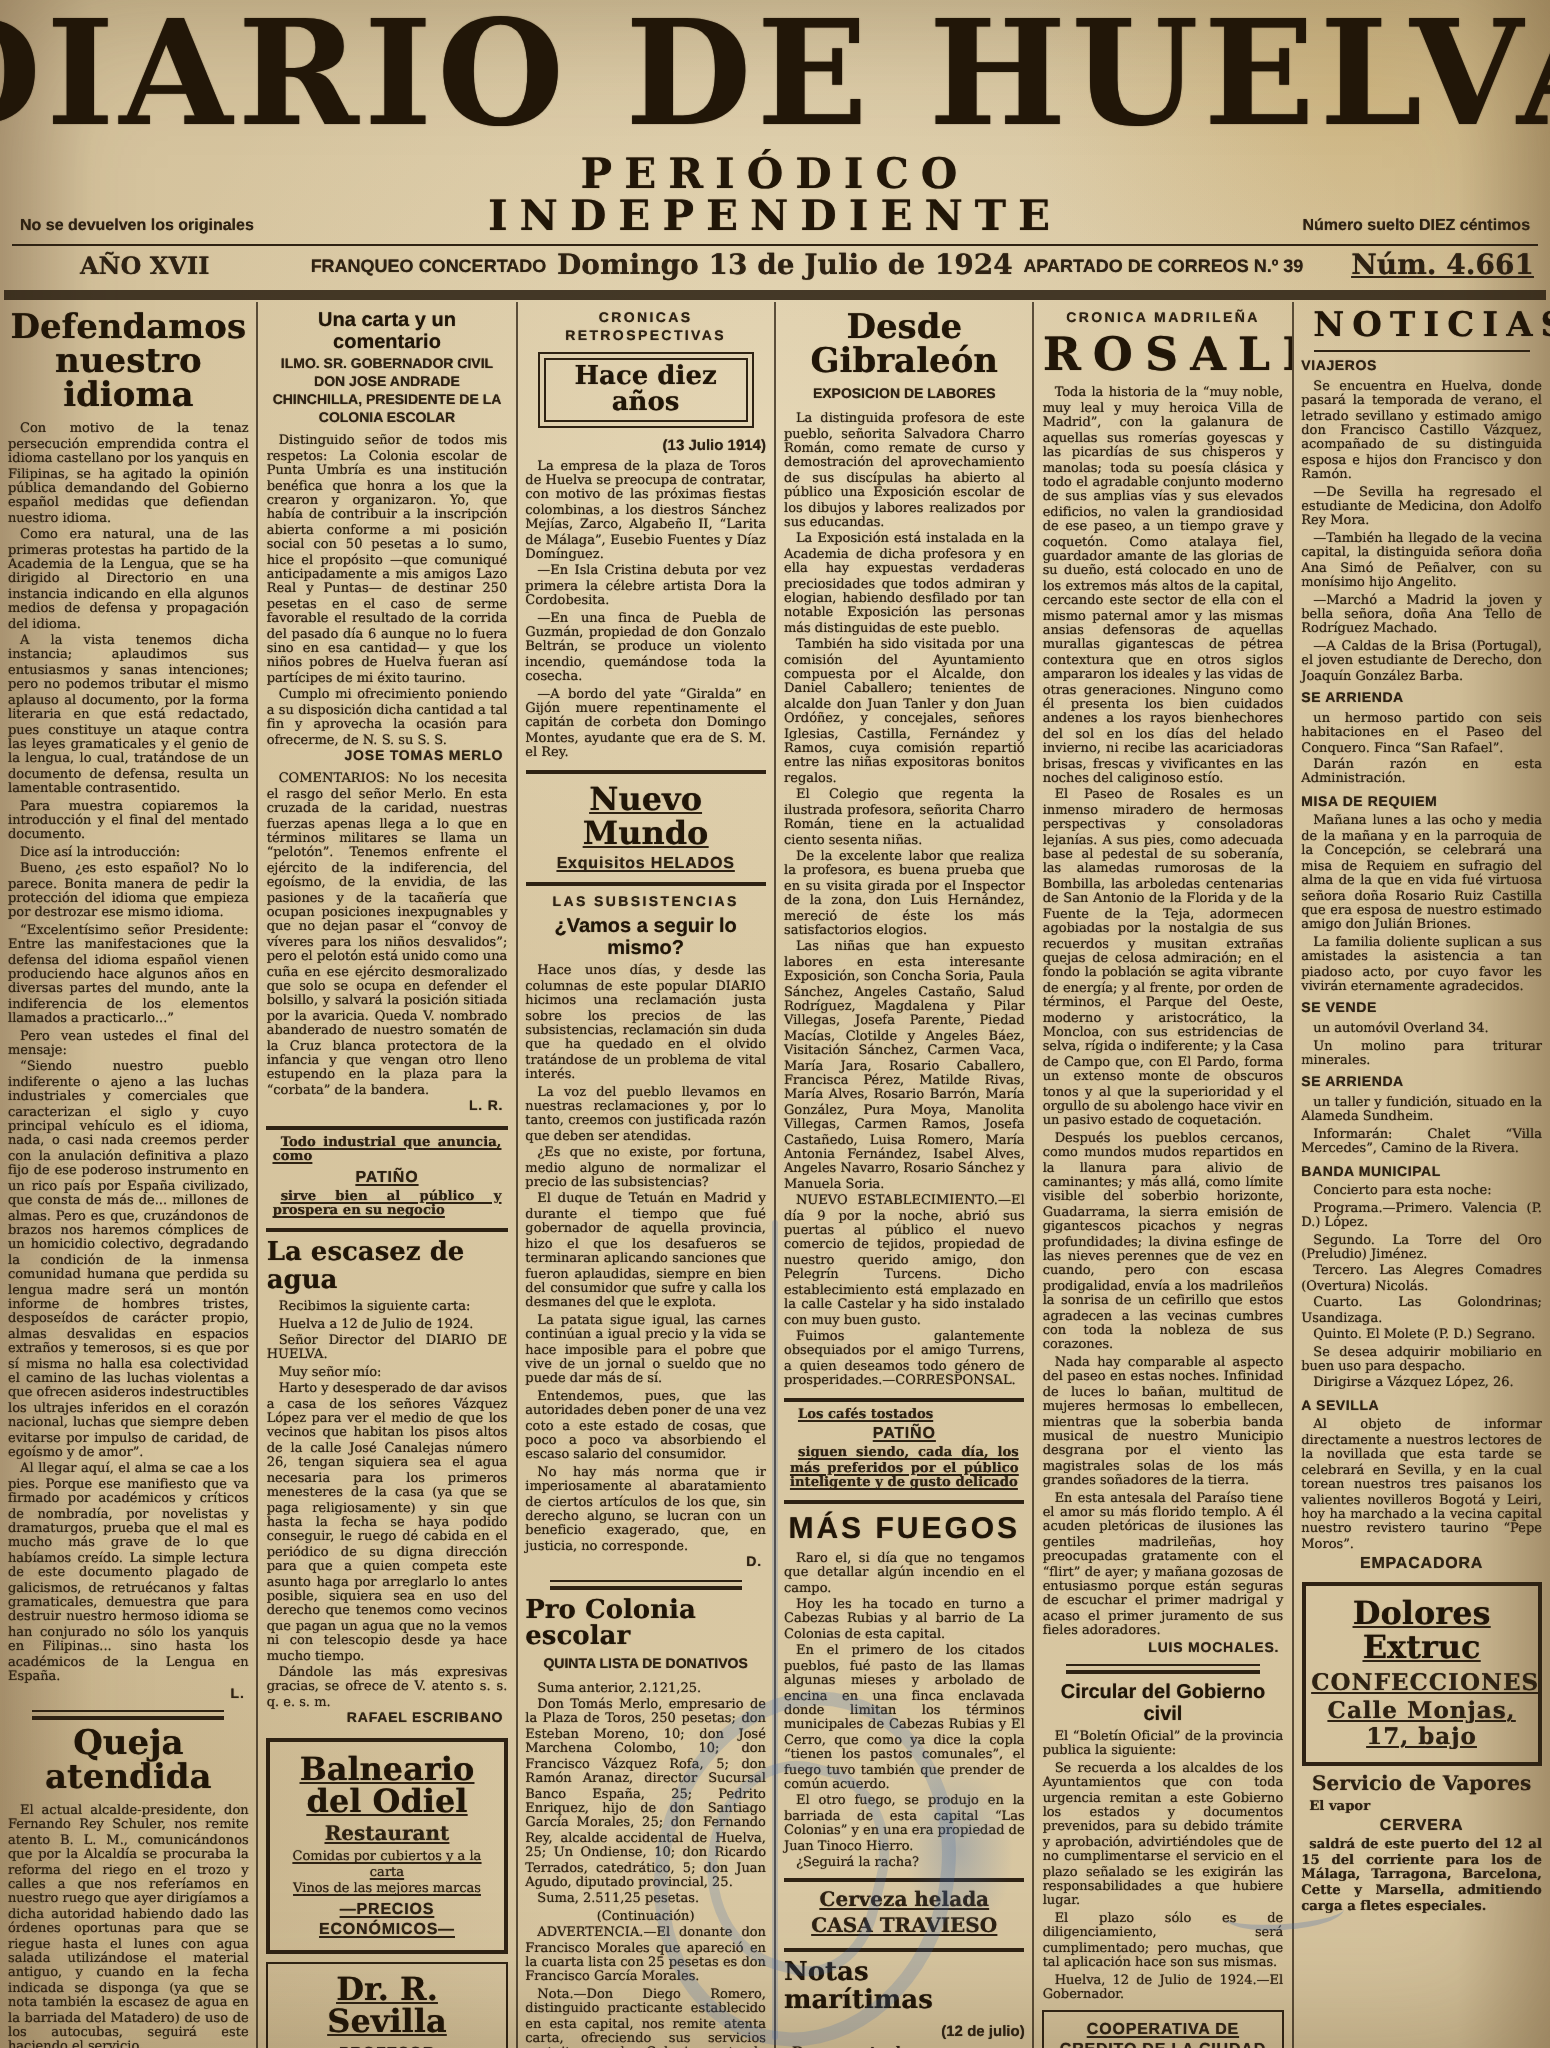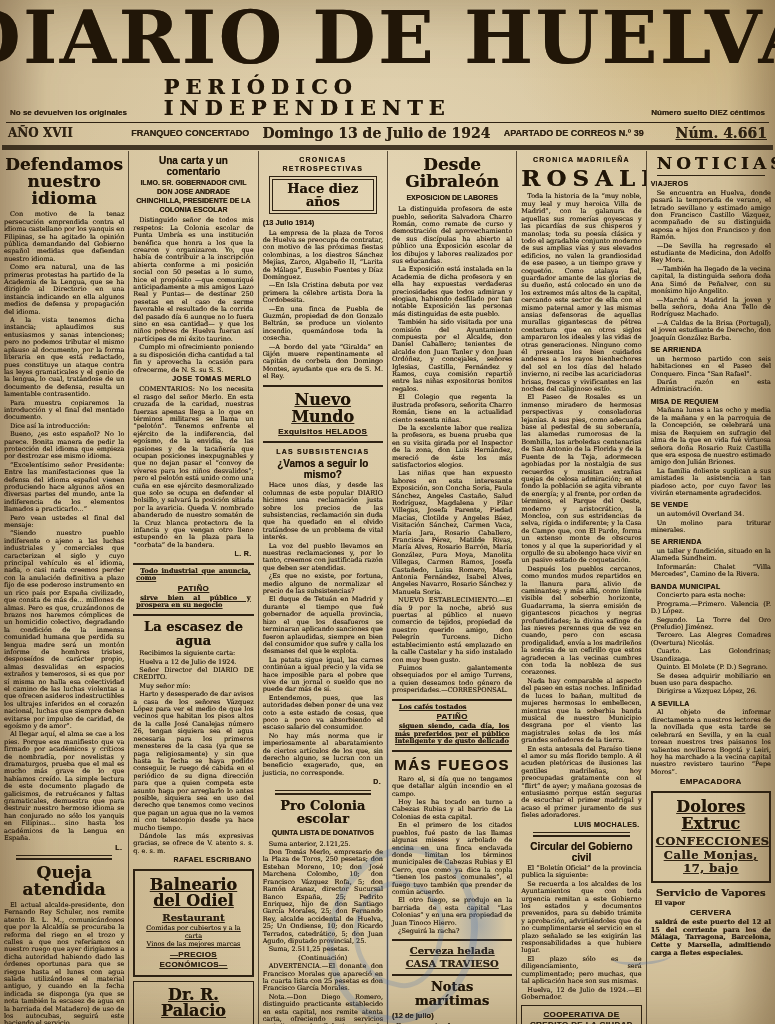--- a/index.html
+++ b/index.html
@@ -18,51 +18,51 @@
   }
   .page *{text-shadow:0 0 .45px rgba(40,26,8,.75);}
   
   .masthead{position:relative;padding-top:2px;}
   .mast-title{margin:0;height:72px;display:flex;align-items:center;justify-content:center;
     font:bold 56px/1 "DejaVu Serif",serif;color:var(--ink-head);letter-spacing:2px;
     transform:scale(1.30,1.30);transform-origin:50% 54%;white-space:nowrap;}
   .mast-row{display:flex;align-items:flex-end;justify-content:space-between;padding:0 10px;margin-top:2px;}
   .mast-note{font:bold 8px/1.2 "Liberation Sans",sans-serif;width:170px;}
   .mast-note.right{text-align:right;}
-  .mast-sub{font:bold 21px/1 "DejaVu Serif",serif;letter-spacing:6px;color:var(--ink-head);}
+  .mast-sub{font:bold 21px/1 "DejaVu Serif",serif;letter-spacing:6px;color:var(--ink-head);text-align:center;}
   .mast-rule{border-top:1px solid var(--ink);margin:4px 6px 0;}
   .date-row{display:flex;align-items:center;justify-content:space-between;padding:3px 8px 2px;}
   .date-row .cell{font:bold 9px/1.2 "Liberation Sans",sans-serif;}
-  .date-row .yr{font:bold 12px/1.1 "DejaVu Serif",serif;width:110px;}
+  .date-row .yr{font:bold 12px/1.1 "DejaVu Serif",serif;width:110px;margin-left:32px;}
   .date-row .date-c{font:bold 14px/1.1 "DejaVu Serif",serif;}
   .date-row .num{font:bold 14px/1.1 "DejaVu Serif",serif;width:110px;text-align:right;text-decoration:underline;}
   .mast-bar{height:5px;background:var(--ink);opacity:.88;margin:2px 2px 0;}
   
   .columns{display:flex;height:880px;overflow:hidden;margin-top:1px;}
   .col{flex:1 1 0;min-width:0;padding:2px 4px;overflow:hidden;}
   .col + .col{border-left:1px solid rgba(46,34,19,.75);}
   
   .k-p{font-size:6.5px;line-height:1.14;text-align:justify;text-indent:6px;margin:0 0 1px;}
   .k-pb{font-size:6.6px;line-height:1.15;text-align:justify;text-indent:4px;margin:0 0 1px;font-weight:bold;}
   .k-pc{font-size:6.5px;line-height:1.15;text-align:center;margin:1px 0;}
   .k-sig{font:bold 7px/1.2 "Liberation Sans",sans-serif;text-align:right;margin:1px 2px 3px;letter-spacing:.4px;}
   .k-kicker{font:bold 7px/1.3 "Liberation Sans",sans-serif;text-align:center;letter-spacing:1.2px;margin:2px 0 2px;}
   .k-sub{font:bold 7px/1.25 "Liberation Sans",sans-serif;text-align:center;margin:2px 2px 3px;}
   .k-subl{font:bold 7px/1.25 "Liberation Sans",sans-serif;margin:4px 0 1px;letter-spacing:.3px;}
   h2,h3{color:var(--ink-head);}
   .k-hxl{font:bold 17px/1 "DejaVu Serif",serif;text-align:center;margin:3px 0 4px;}
-  .k-hlg{font:bold 13px/1.05 "DejaVu Serif",serif;text-align:center;margin:4px 0 3px;}
+  .k-hlg{font:bold 13px/1.05 "DejaVu Serif",serif;text-align:left;margin:4px 0 3px;}
   .k-hmd{font:bold 10px/1.1 "Liberation Sans",sans-serif;text-align:center;margin:2px 0 2px;}
   .k-hsans{font:bold 15px/1 "Liberation Sans",sans-serif;text-align:center;letter-spacing:1.5px;margin:5px 0 4px;}
   .k-hdisp{font:bold 23px/1 "DejaVu Serif",serif;text-align:center;letter-spacing:6px;margin:2px 0 4px;}
   .k-hnot{font:bold 17px/1.1 "DejaVu Serif",serif;text-align:center;letter-spacing:4px;
     border-bottom:1px solid var(--ink);padding-bottom:2px;margin:1px 6px 4px;}
   .k-boxhead{border:4px double var(--ink);margin:2px 6px 4px;padding:2px 7px;
     font:bold 13px/1 "DejaVu Serif",serif;text-align:center;color:var(--ink-head);}
-  .k-datec{font:bold 7.5px/1.2 "Liberation Sans",sans-serif;text-align:left;margin:1px 0 3px;}
+  .k-datec{font:bold 7.5px/1.2 "Liberation Sans",sans-serif;text-align:right;margin:1px 0 3px;}
   .k-adt1{font:bold 16px/1.05 "DejaVu Serif",serif;text-align:center;margin:2px 0;color:var(--ink-head);}
   .k-adt1b{font:bold 11.5px/1.1 "DejaVu Serif",serif;text-align:center;margin:2px 0;letter-spacing:.5px;}
   .k-adt2{font:bold 8px/1.25 "Liberation Sans",sans-serif;text-align:center;margin:1px 2px;letter-spacing:.4px;}
   .k-adt3{font:bold 10px/1.2 "DejaVu Serif",serif;text-align:center;margin:1px 0;}
   .k-hr{border-top:1px solid var(--ink);border-bottom:2px solid var(--ink);height:2px;margin:3px 12px 4px;}
   .box{border:1px solid var(--ink);padding:3px 3px;margin:4px 0;text-decoration:underline;}
   .box.heavy{border-width:2px;padding:4px 3px;}
   .box.tb{border-left:none;border-right:none;border-top:2px solid var(--ink);border-bottom:2px solid var(--ink);}
   
   .overlay{position:absolute;pointer-events:none;}
@@ -125,34 +125,34 @@
         <p class="k-p">COMENTARIOS: No los necesita el rasgo del señor Merlo. En esta cruzada de la caridad, nuestras fuerzas apenas llega a lo que en términos militares se llama un “pelotón”. Tenemos enfrente el ejército de la indiferencia, del egoísmo, de la envidia, de las pasiones y de la tacañería que ocupan posiciones inexpugnables y que no dejan pasar el “convoy de víveres para los niños desvalidos”; pero el pelotón está unido como una cuña en ese ejército desmoralizado que solo se ocupa en defender el bolsillo, y salvará la posición sitiada por la avaricia. Queda V. nombrado abanderado de nuestro somatén de la Cruz blanca protectora de la infancia y que vengan otro lleno estupendo en la plaza para la “corbata” de la bandera.</p>
         <div class="k-sig">L. R.</div>
         <div class="box tb">
           <p class="k-pb">Todo industrial que anuncia, como</p>
           <div class="k-adt2">PATIÑO</div>
           <p class="k-pb">sirve bien al público y prospera en su negocio</p>
         </div>
         <h2 class="k-hlg">La escasez de agua</h2>
         <p class="k-p">Recibimos la siguiente carta:</p>
         <p class="k-p">Huelva a 12 de Julio de 1924.</p>
-        <p class="k-p">Señor Director del DIARIO DE CREDITO.</p>
+        <p class="k-p">Señor Director del DIARIO DE HUELVA.</p>
         <p class="k-p">Muy señor mío:</p>
         <p class="k-p">Harto y desesperado de dar avisos a casa de los señores Vázquez López para ver el medio de que los vecinos que habitan los pisos altos de la calle José Canalejas número 26, tengan siquiera sea el agua necesaria para los primeros menesteres de la casa (ya que se paga religiosamente) y sin que hasta la fecha se haya podido conseguir, le ruego dé cabida en el periódico de su digna dirección para que a quien competa este asunto haga por arreglarlo lo antes posible, siquiera sea en uso del derecho que tenemos como vecinos que pagan un agua que no la vemos ni con telescopio desde ya hace mucho tiempo.</p>
         <p class="k-p">Dándole las más expresivas gracias, se ofrece de V. atento s. s. q. e. s. m.</p>
         <div class="k-sig">RAFAEL ESCRIBANO</div>
         <div class="box heavy">
           <div class="k-adt1">Balneario del Odiel</div>
           <div class="k-adt3">Restaurant</div>
           <p class="k-pc">Comidas por cubiertos y a la carta</p>
           <p class="k-pc">Vinos de las mejores marcas</p>
           <div class="k-adt2">—PRECIOS ECONÓMICOS—</div>
         </div>
         <div class="box ">
-          <div class="k-adt1">Dr. R. Palacio</div>
+          <div class="k-adt1">Dr. R. Sevilla</div>
           <div class="k-adt2">PROFESOR ESPECIALISTA DEL INSTITUTO RUBIO DE MADRID</div>
         </div>
       </div>
       <div class="col">
         <div class="k-kicker">CRONICAS RETROSPECTIVAS</div>
         <div class="k-boxhead">Hace diez años</div>
         <div class="k-datec">(13 Julio 1914)</div>
         <p class="k-p">La empresa de la plaza de Toros de Huelva se preocupa de contratar, con motivo de las próximas fiestas colombinas, a los diestros Sánchez Mejías, Zarco, Algabeño II, “Larita de Málaga”, Eusebio Fuentes y Díaz Domínguez.</p>
         <p class="k-p">—En Isla Cristina debuta por vez primera la célebre artista Dora la Cordobesita.</p>
         <p class="k-p">—En una finca de Puebla de Guzmán, propiedad de don Gonzalo Beltrán, se produce un violento incendio, quemándose toda la cosecha.</p>

